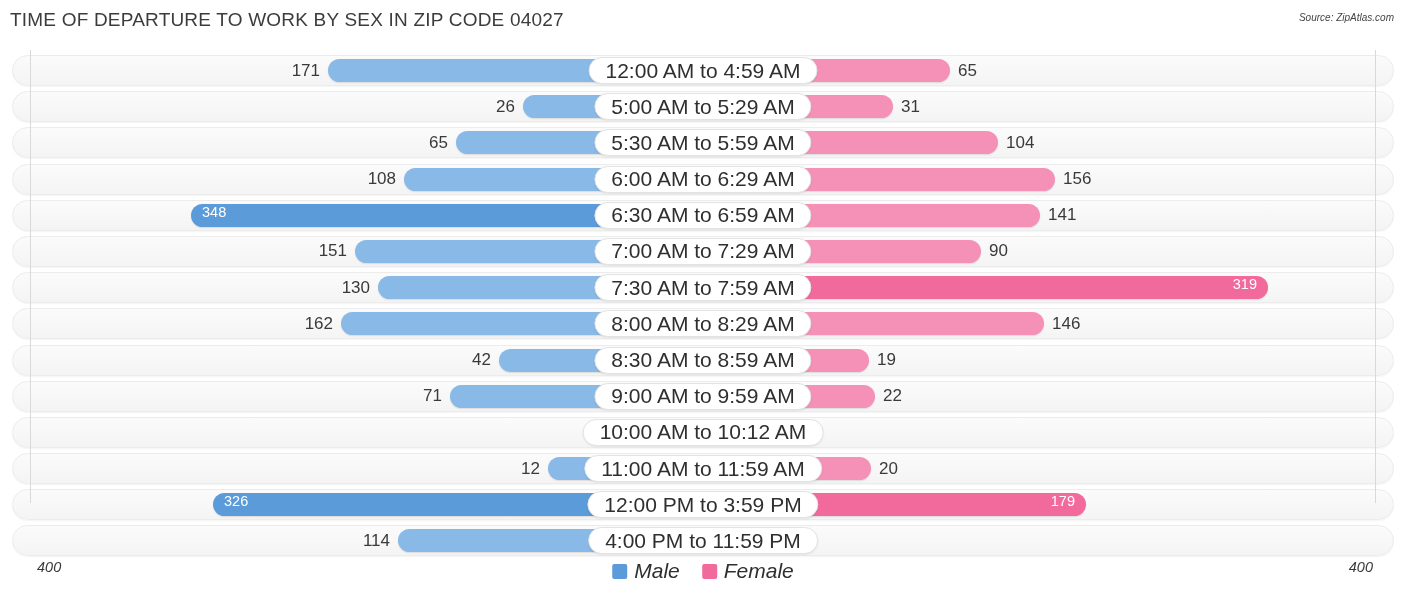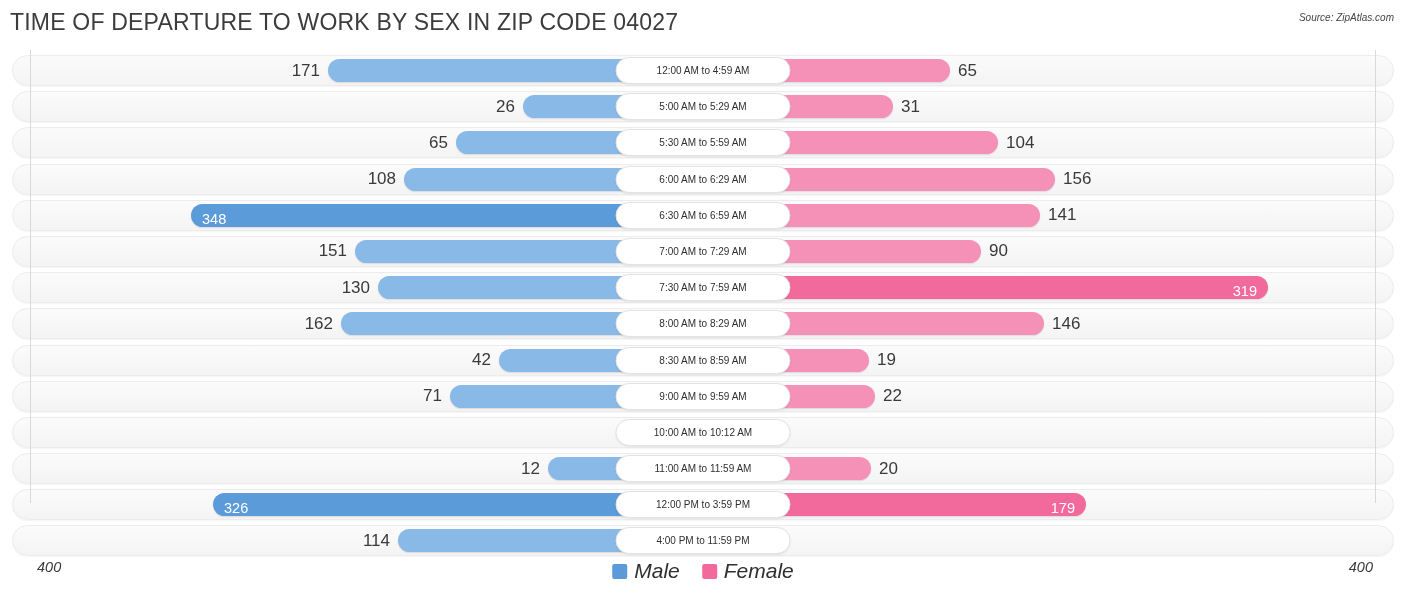--- a/index.html
+++ b/index.html
@@ -13,21 +13,21 @@
   #page {
     position: relative;
     width: 1406px; height: 595px;
     background: #ffffff;
   }
 
   
   .title {
     position: absolute;
     left: 10px; top: 9px;
-    font-size: 23px;
+    font-size: 19px;
     letter-spacing: 0.2px;
     color: #3c3c3c;
     font-weight: 400;
     white-space: nowrap;
   }
   .source {
     position: absolute;
     right: 12px; top: 12px;
     font-size: 10px;
     font-style: italic;
@@ -79,21 +79,21 @@
     align-items: center;
     z-index: 3;
   }
   .half-left  { right: 703px; flex-direction: row-reverse; }
   .half-right { left: 703px; flex-direction: row; }
 
   .bar {
     height: 23px;
     border-radius: 12px;
     display: flex;
-    align-items: flex-end;
+    align-items: flex-start;
     box-shadow: 0 1px 1.5px rgba(0,0,0,0.10);
   }
   .bar-male {
     background: #89b9e6;
     justify-content: flex-start;
   }
   .bar-male.hi { background: #5b9bd9; }
   .bar-female {
     background: #f590b7;
     justify-content: flex-end;
@@ -122,21 +122,21 @@
     top: 4px;
     height: 27px;
     min-width: 175px;
     padding: 0 16px;
     background: #ffffff;
     border: 1px solid #e3e3e3;
     border-radius: 14px;
     display: flex;
     align-items: center;
     justify-content: center;
-    font-size: 10px;
+    font-size: 21px;
     color: #2f2f2f;
     white-space: nowrap;
     z-index: 6;
     box-shadow: 0 1px 2px rgba(0,0,0,0.07);
   }
 
   
   .footer {
     position: absolute;
     left: 0; bottom: 14px;

